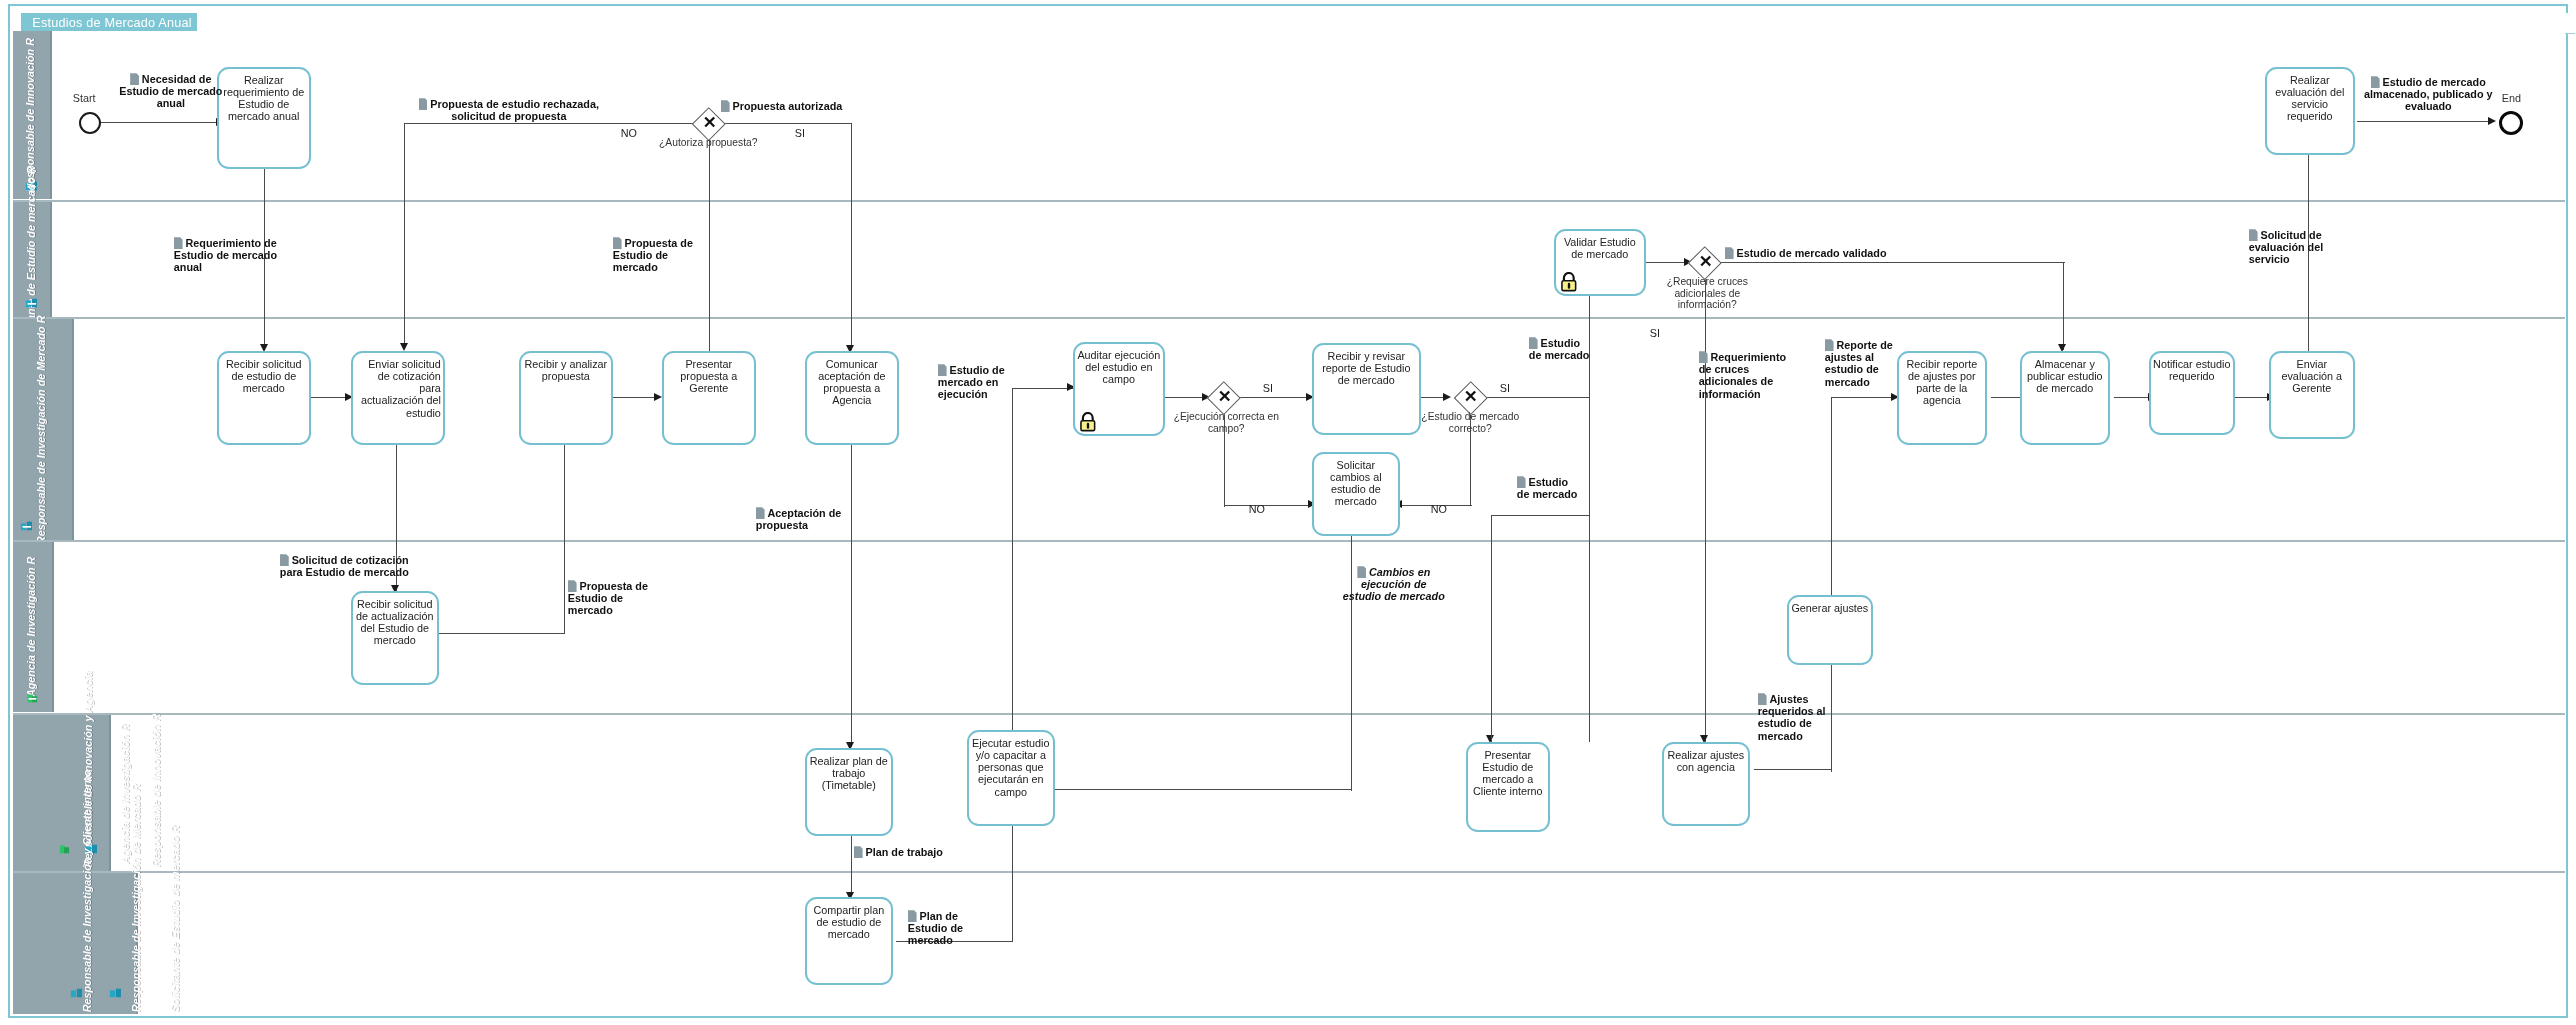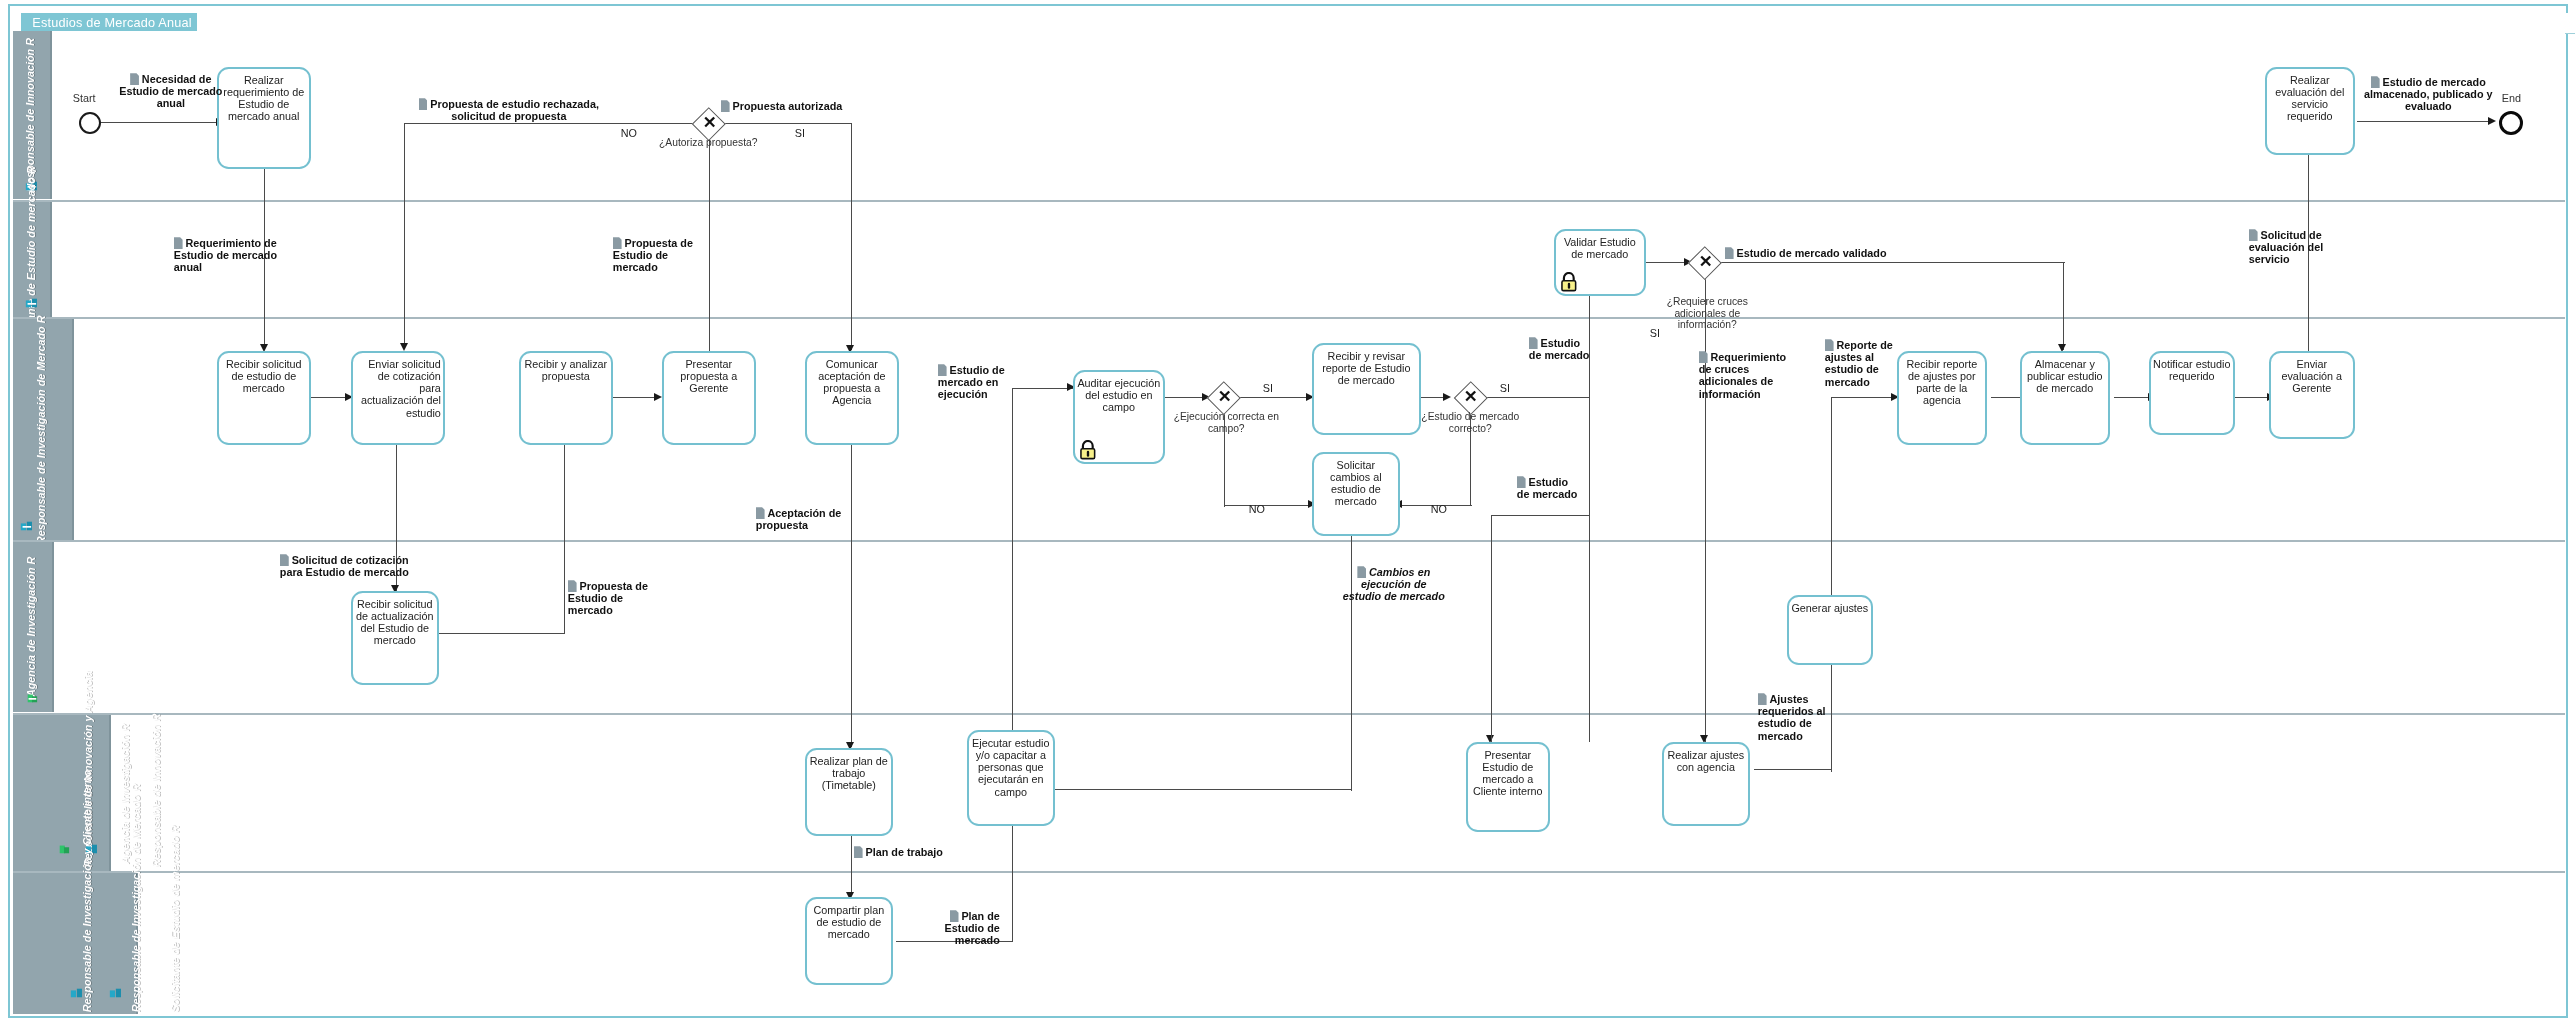--- a/index.html
+++ b/index.html
@@ -446,21 +446,21 @@
     </div>
 
     <div class="task" style="left:795px; top:891px; width:88px; height:88px;">
       <span>Compartir plan de estudio de mercado</span>
     </div>
 
     <div class="task" style="left:957px; top:724px; width:88px; height:96px;">
       <span>Ejecutar estudio y/o capacitar a personas que ejecutarán en campo</span>
     </div>
 
-    <div class="task" style="left:1063px; top:364px; width:92px; height:94px;">
+    <div class="task" style="left:1063px; top:336px; width:92px; height:94px;">
       <span>Auditar ejecución del estudio en campo</span>
       <svg class="lock" viewBox="0 0 18 20">
         <path d="M4 9 V6 a5 5 0 0 1 10 0 V9" fill="none" stroke="#111" stroke-width="2.2"></path>
         <rect x="2" y="9" width="14" height="10" rx="1.5" fill="#f7f08a" stroke="#111" stroke-width="1.6"></rect>
         <rect x="8" y="11" width="2.4" height="6" rx="1.2" fill="#111"></rect>
       </svg>
     </div>
 
     <div class="task" style="left:1302px; top:337px; width:109px; height:92px;">
       <span>Recibir y revisar reporte de Estudio de mercado</span>
@@ -518,21 +518,21 @@
     <div class="gateway" style="left:1202px; top:380px;"></div>
     <div class="gateway-x" style="left:1208px; top:383px;">✕</div>
     <div class="gw-label" style="left:1157px; top:405px; width:119px;">¿Ejecución correcta en campo?</div>
 
     <div class="gateway" style="left:1449px; top:380px;"></div>
     <div class="gateway-x" style="left:1454px; top:383px;">✕</div>
     <div class="gw-label" style="left:1394px; top:405px; width:133px;">¿Estudio de mercado correcto?</div>
 
     <div class="gateway" style="left:1683px; top:245px;"></div>
     <div class="gateway-x" style="left:1689px; top:248px;">✕</div>
-    <div class="gw-label" style="left:1640px; top:270px; width:115px;margin-top:20px;">¿Requiere cruces adicionales de información?</div>
+    <div class="gw-label" style="left:1640px; top:270px; width:115px;">¿Requiere cruces adicionales de información?</div>
 
     <div class="flow-label" style="left:611px; top:121px;">NO</div>
     <div class="flow-label" style="left:785px; top:121px;">SI</div>
     <div class="flow-label" style="left:1253px; top:376px;">SI</div>
     <div class="flow-label" style="left:1239px; top:497px;">NO</div>
     <div class="flow-label" style="left:1490px; top:376px;">SI</div>
     <div class="flow-label" style="left:1421px; top:497px;">NO</div>
     <div class="flow-label" style="left:1640px; top:321px;">SI</div>
 
     <div class="dataobj center" style="left:106px; top:67px; width:110px;">
@@ -564,21 +564,21 @@
     </div>
 
     <div class="dataobj" style="left:746px; top:501px; width:98px;">
       <span class="doc-icon"></span><span>Aceptación de propuesta</span>
     </div>
 
     <div class="dataobj" style="left:844px; top:840px; width:108px;">
       <span class="doc-icon"></span><span>Plan de trabajo</span>
     </div>
 
-    <div class="dataobj" style="left:898px; top:904px; width:92px;text-align:right;">
+    <div class="dataobj" style="left:898px; top:904px; width:92px;">
       <span class="doc-icon"></span><span>Plan de Estudio de mercado</span>
     </div>
 
     <div class="dataobj" style="left:928px; top:358px; width:108px;">
       <span class="doc-icon"></span><span>Estudio de mercado en ejecución</span>
     </div>
 
     <div class="dataobj center" style="left:1333px; top:560px; width:102px;font-style:italic;">
       <span class="doc-icon"></span><span>Cambios en ejecución de estudio de mercado</span>
     </div>

